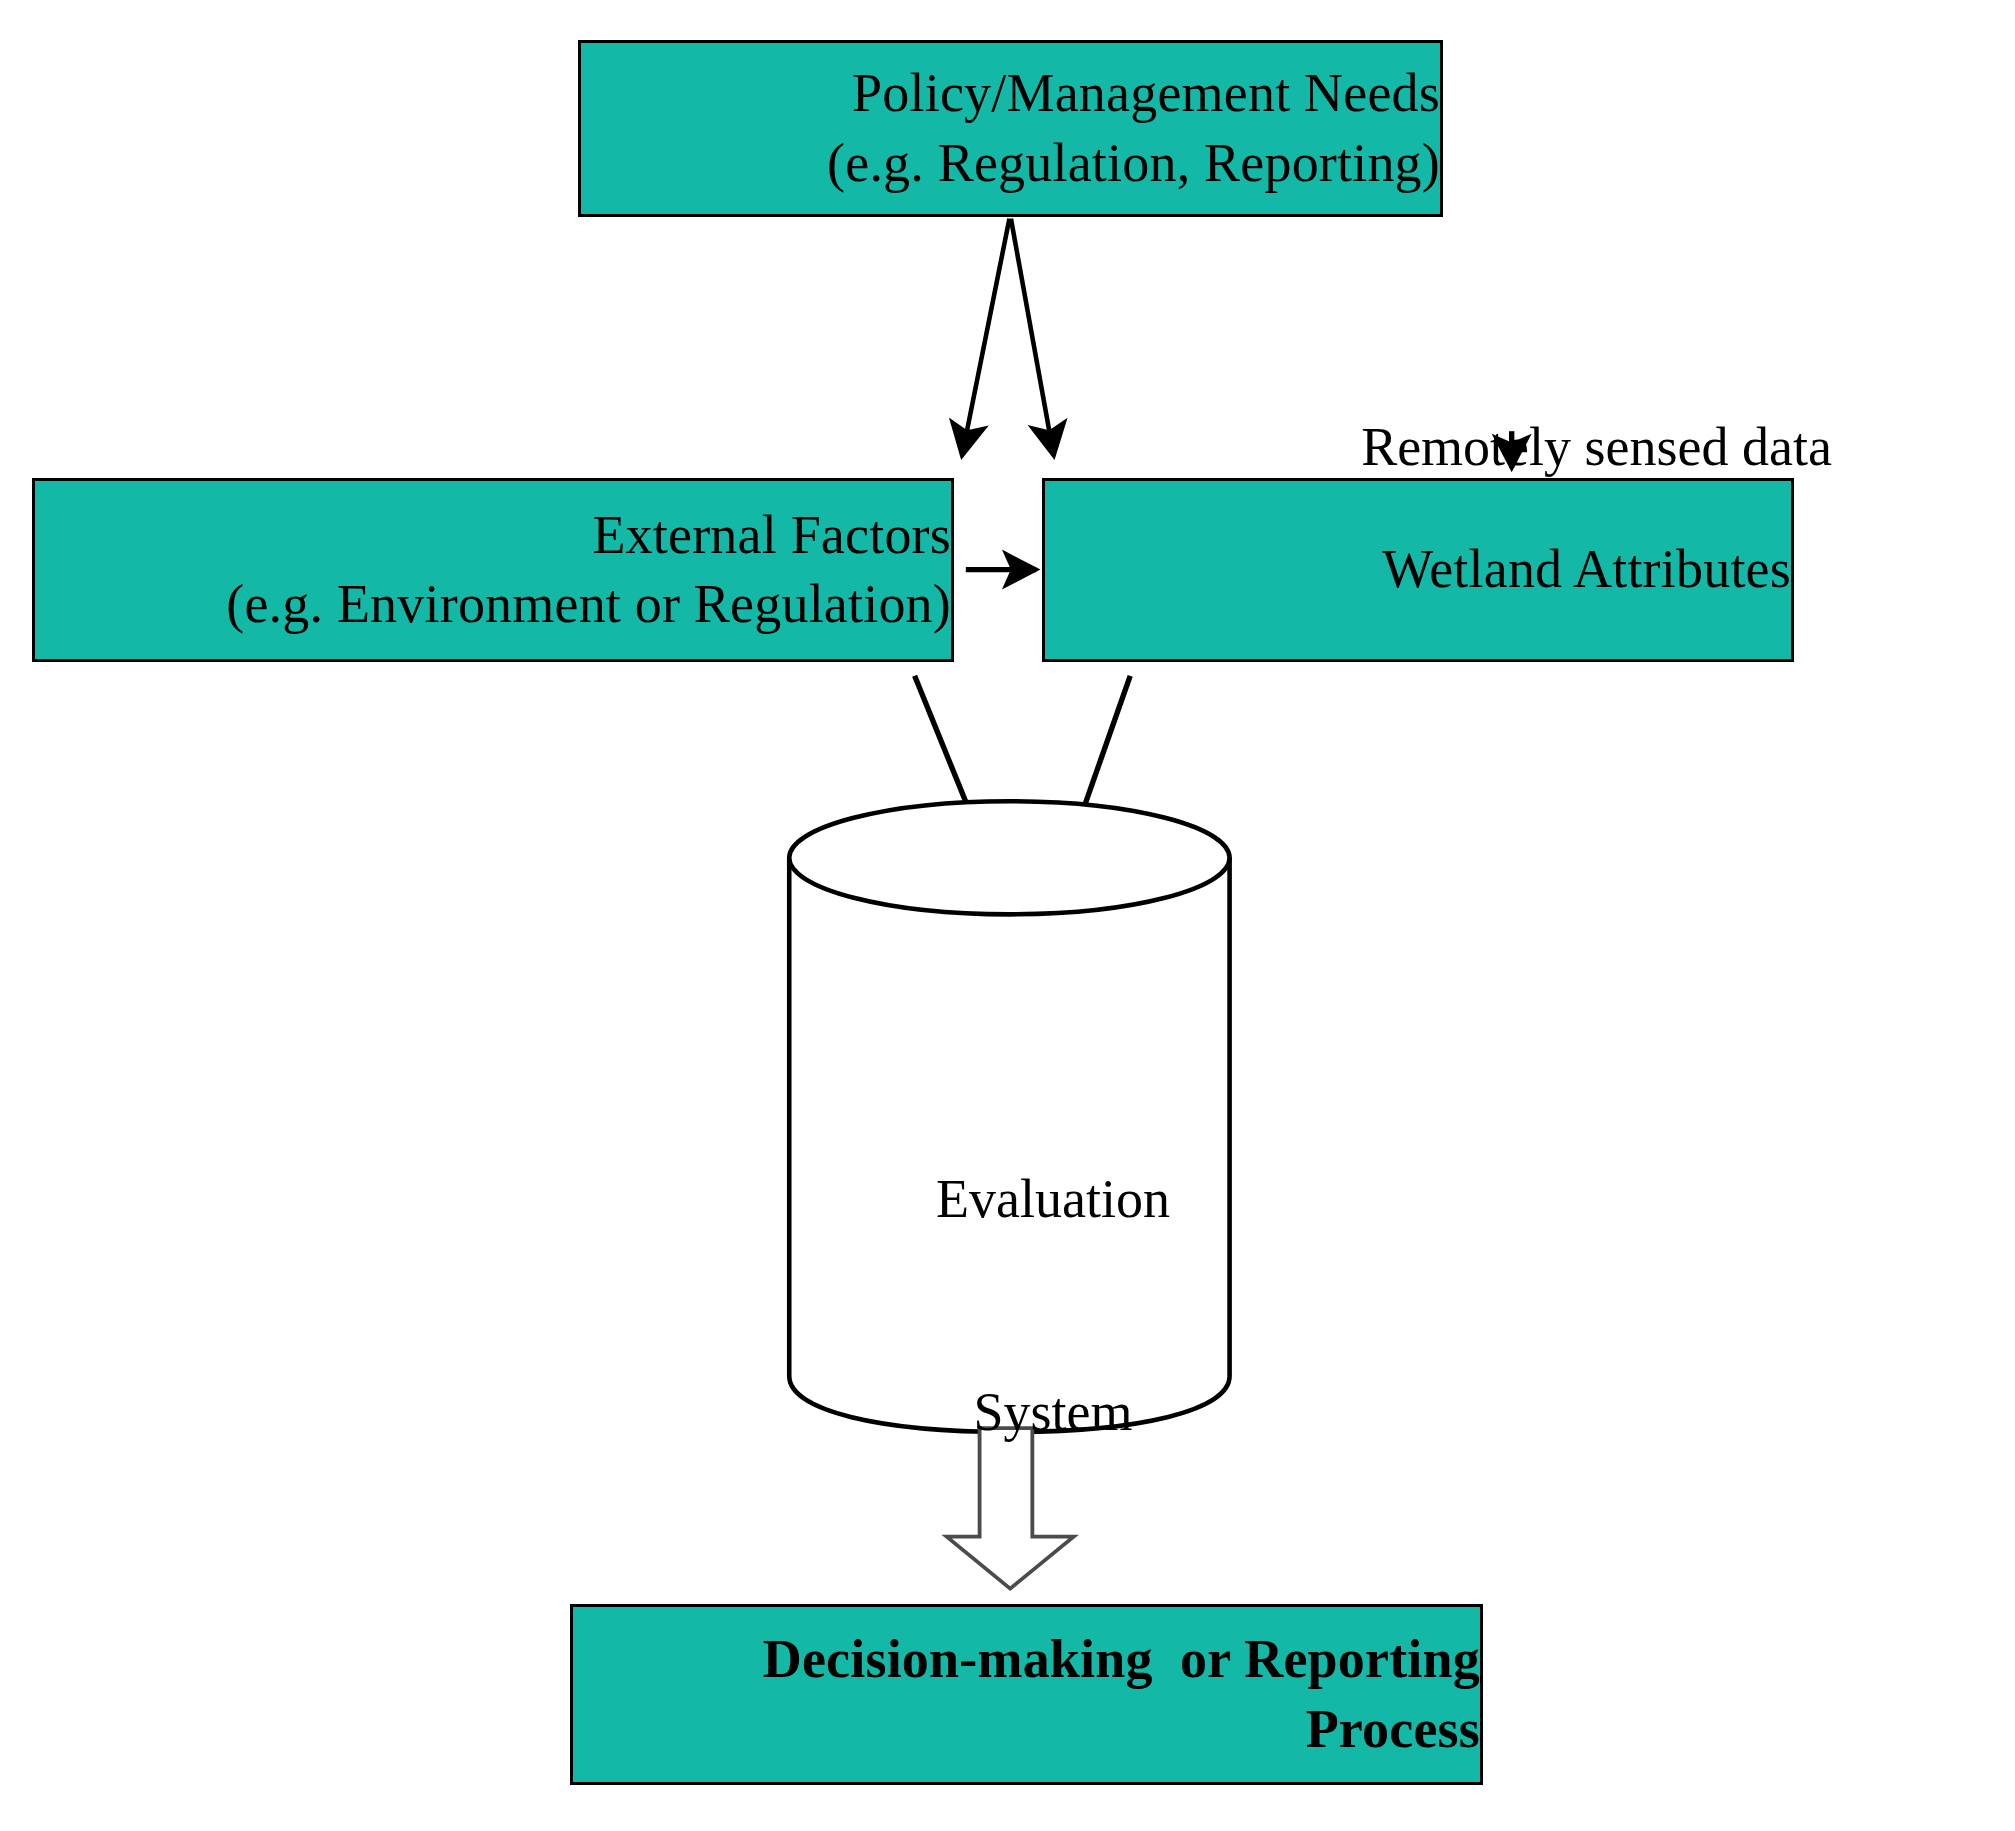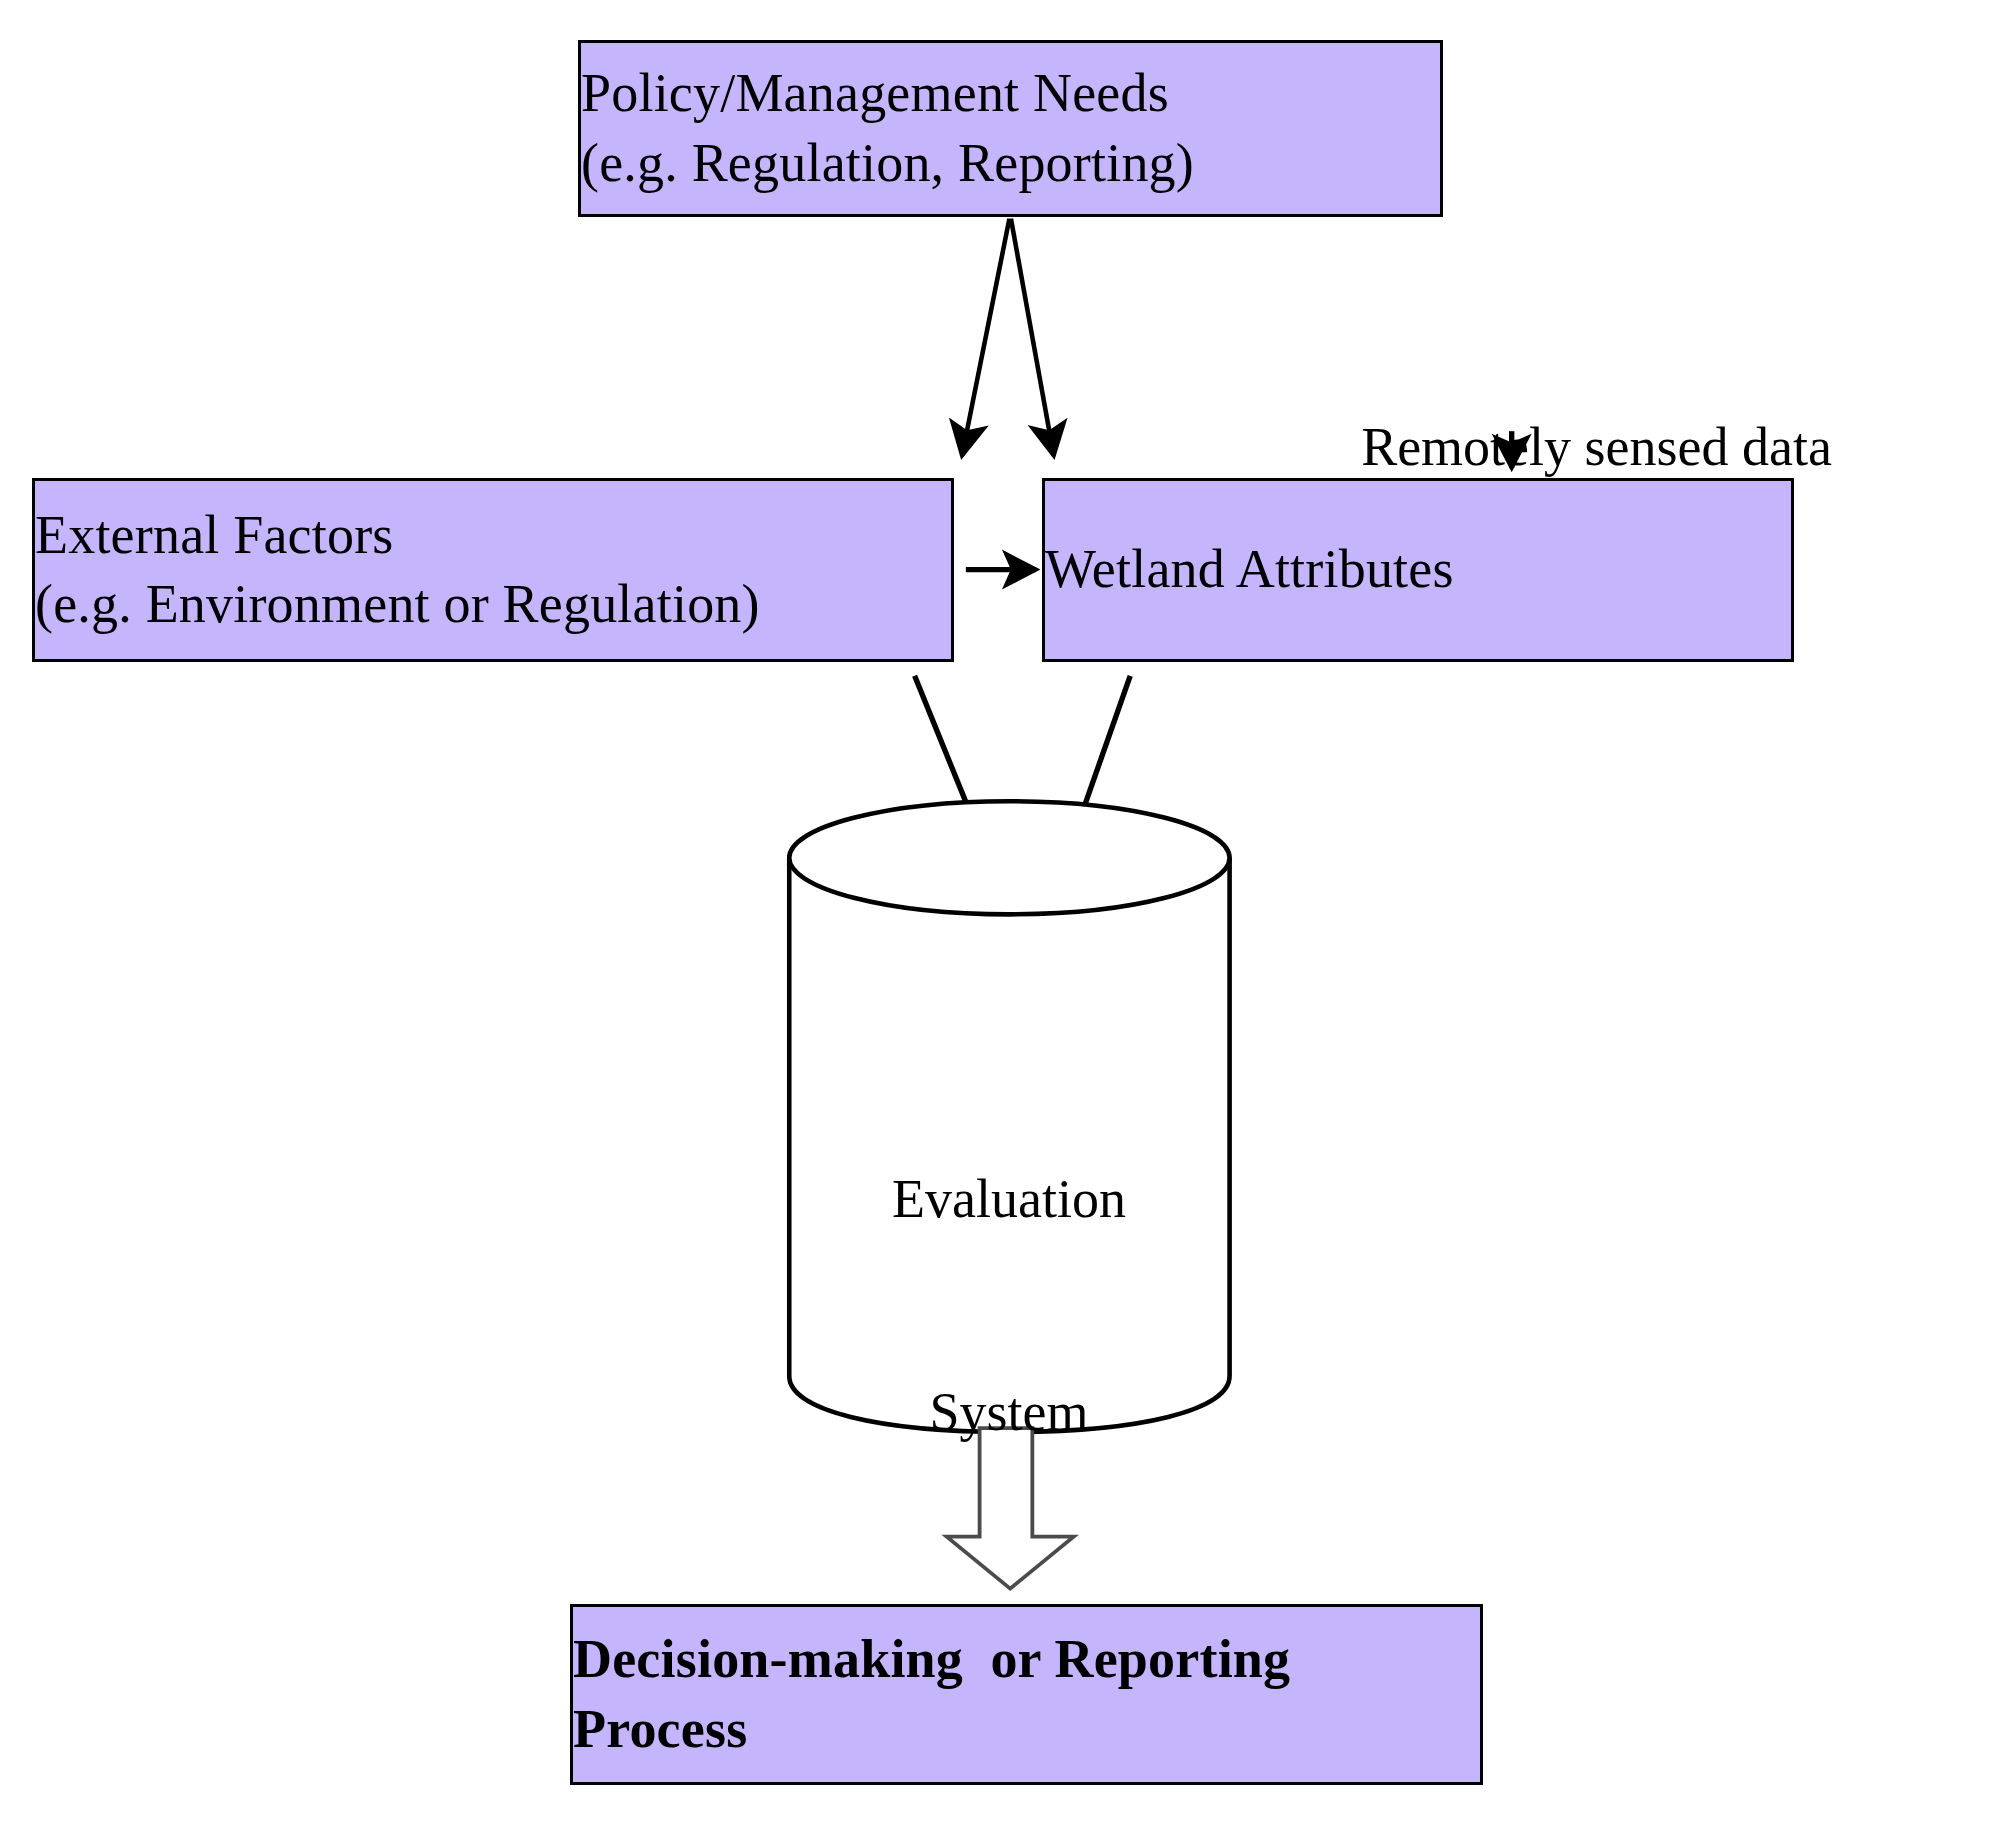--- a/index.html
+++ b/index.html
@@ -16,24 +16,24 @@
     position: relative;
     width: 2015px;
     height: 1831px;
     background: #ffffff;
     overflow: hidden;
   }
   .node-box {
     position: absolute;
     box-sizing: border-box;
     border: 3.8px solid #000000;
-    background: #c4b5fd;
+    background: #14b8a6;
     display: flex;
     flex-direction: column;
-    align-items: flex-start;
+    align-items: flex-end;
     justify-content: center;
     text-align: center;
     line-height: 1.28;
     font-size: 54px;
     letter-spacing: 0.2px;
   }
   .node-line {
     display: block;
     white-space: pre;
   }
@@ -77,21 +77,21 @@
   .svg-layer {
     position: absolute;
     left: 0;
     top: 0;
     width: 2015px;
     height: 1831px;
     pointer-events: none;
   }
   .cyl-label {
     position: absolute;
-    left: 789px;
+    left: 833px;
     top: 1021px;
     width: 440px;
     text-align: center;
     font-size: 54px;
     line-height: 1.32;
     white-space: pre;
   }
 </style>
 </head>
 <body>

